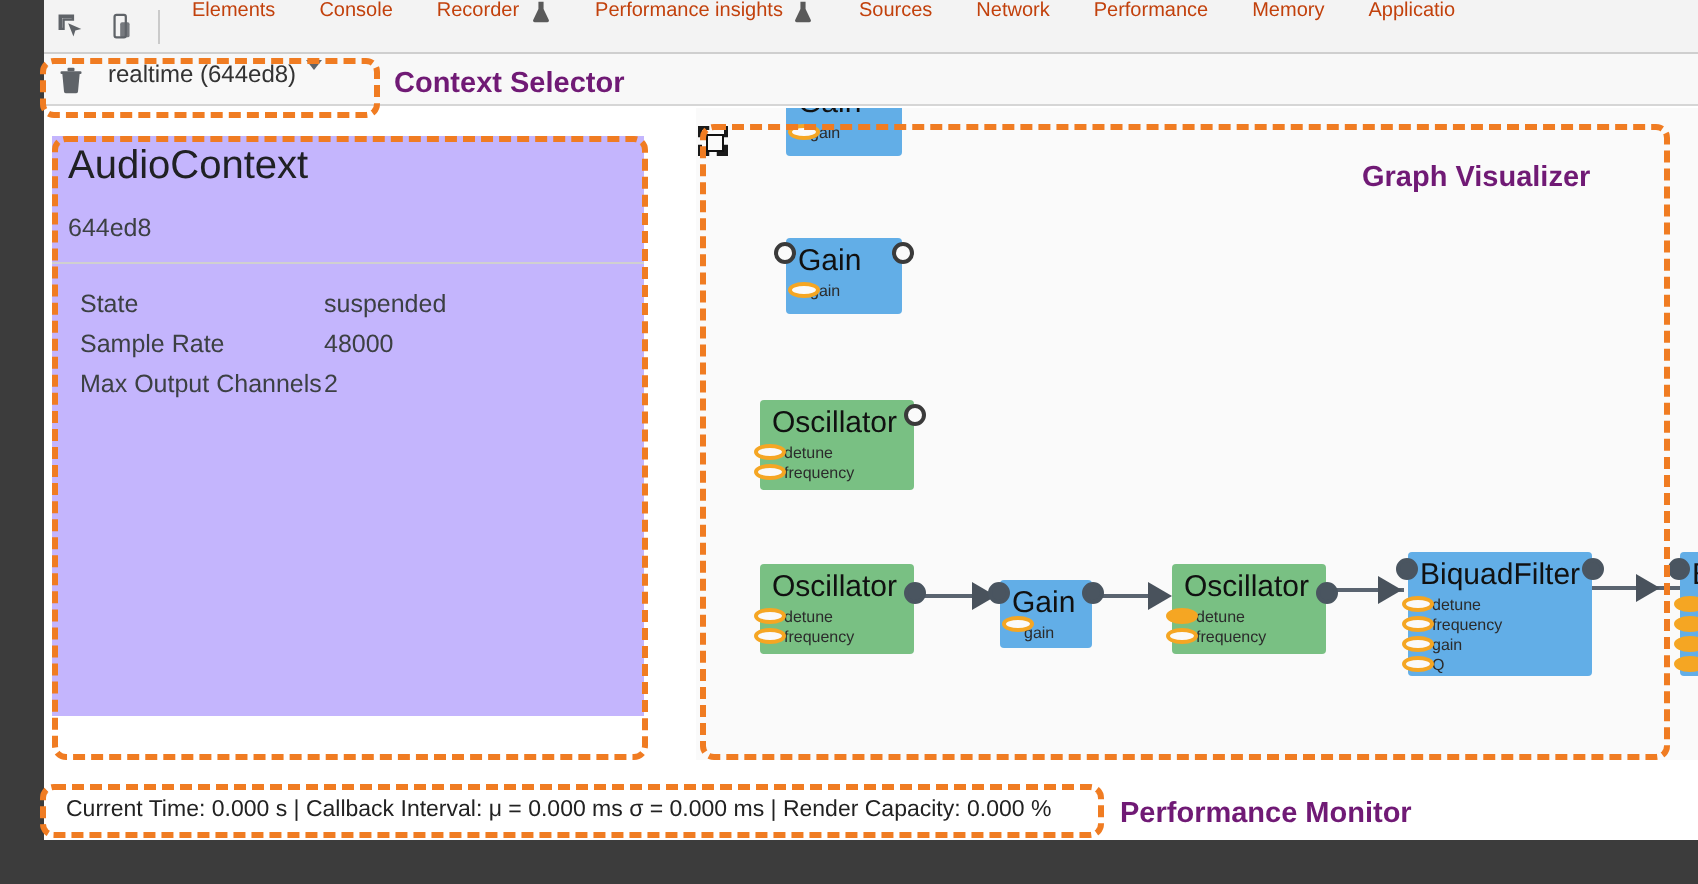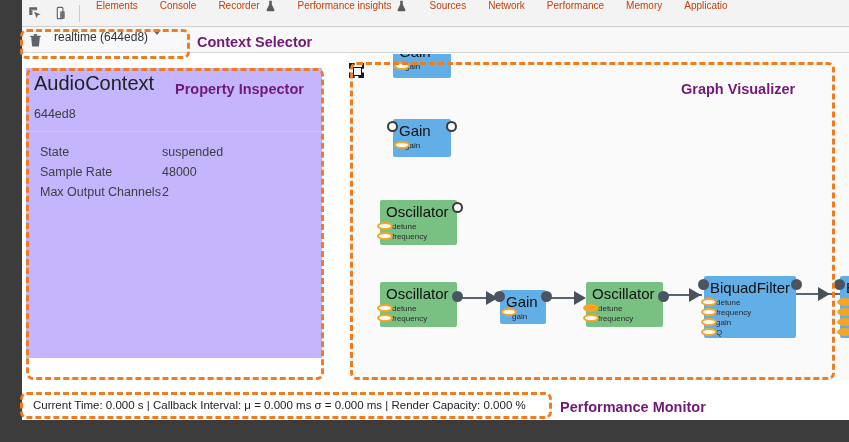--- a/index.html
+++ b/index.html
@@ -390,21 +390,20 @@
   <div class="sel-handle"></div>
 
   <div class="perf-panel">
     <span>Current Time: 0.000 s | Callback Interval: μ = 0.000 ms σ = 0.000 ms | Render Capacity: 0.000 %</span>
   </div>
 
   <div class="anno-box" style="left:20px;top:29px;width:170px;height:30px;"></div>
   <div class="anno-label" style="left:197px;top:34px;">Context Selector</div>
 
   <div class="anno-box" style="left:26px;top:68px;width:298px;height:312px;"></div>
-  <div class="anno-label" style="left:175px;top:81px;">Property Inspector</div>
 
   <div class="anno-box" style="left:350px;top:62px;width:485px;height:318px;"></div>
   <div class="anno-label" style="left:681px;top:81px;">Graph Visualizer</div>
 
   <div class="anno-box" style="left:20px;top:392px;width:532px;height:27px;"></div>
   <div class="anno-label" style="left:560px;top:399px;">Performance Monitor</div>
 
 </div>
 
 </body></html>

